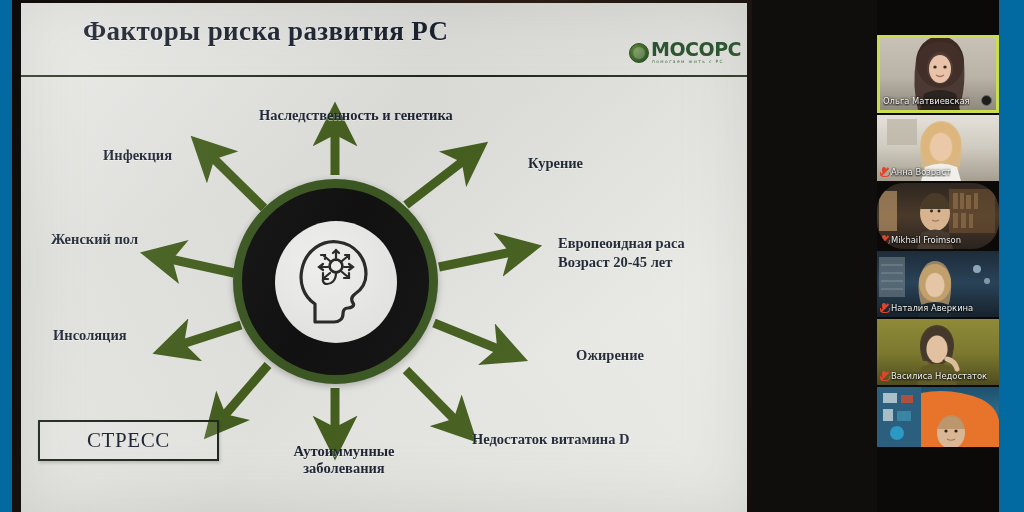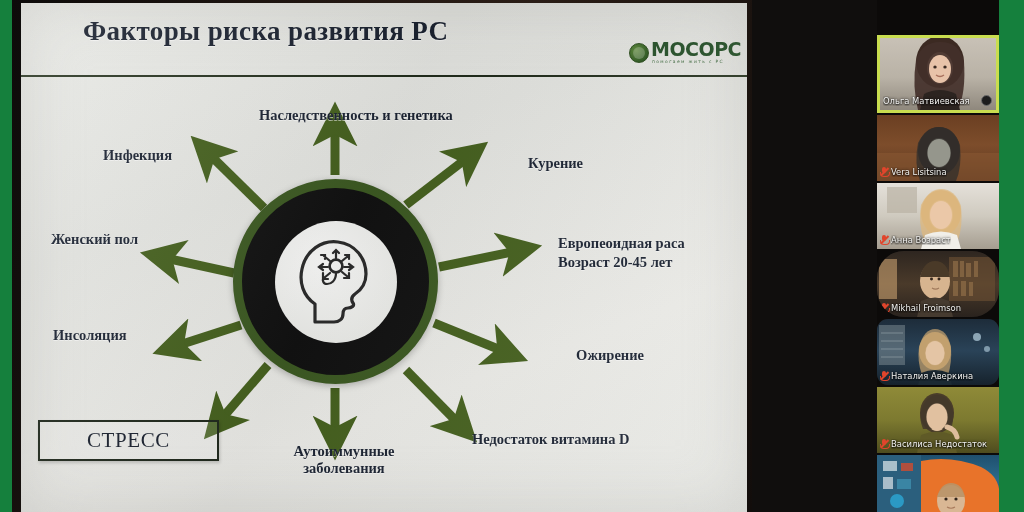--- a/index.html
+++ b/index.html
@@ -1,17 +1,17 @@
 <!DOCTYPE html>
 <html><head>
 <meta charset="utf-8">
 <style>
   html,body{margin:0;padding:0;background:#0a0808;}
   body{width:1024px;height:512px;overflow:hidden;font-family:"Liberation Serif",serif;}
-  .screen{position:relative;width:1024px;height:512px;background:#15803d;}
+  .screen{position:relative;width:1024px;height:512px;background:#0369a1;}
 
   
   .slide-frame{
     position:absolute;left:12px;top:0px;width:740px;height:512px;
     background:linear-gradient(105deg,#0d0b0a 0%,#221712 38%,#2a1d16 60%,#120d0b 100%);
   }
   .slide{
     position:absolute;left:9px;top:3px;width:726px;height:509px;
     background:linear-gradient(160deg,#e9eae6 0%,#e4e5e1 35%,#ecece8 70%,#e6e7e3 100%);
     overflow:hidden;
@@ -224,40 +224,20 @@
           <path d="M56 37 q4 3 8 0" stroke="#a8705c" stroke-width="1.3" fill="none"></path>
           <path d="M44 56 q16 -8 32 0 l4 16 l-40 0z" fill="#2c2420"></path>
         </svg>
       </div>
       <div class="namebar">
         <span class="nm">Ольга Матвиевская</span>
       </div>
       <div class="gearbadge"></div>
     </div>
 
-    <div class="tile" style="height:66px;margin-top:2px;">
-      <div class="vid" style="background:linear-gradient(180deg,#6b3f22 0%,#7d4d2b 45%,#5a3620 100%);">
-        <svg width="122" height="66" viewBox="0 0 122 66">
-          <rect x="0" y="38" width="122" height="28" fill="#8a5a33" opacity=".55"></rect>
-          <ellipse cx="62" cy="36" rx="21" ry="24" fill="#2d2724"></ellipse>
-          <ellipse cx="62" cy="38" rx="12" ry="15" fill="#8e8f86"></ellipse>
-          <ellipse cx="57.5" cy="36" rx="1.6" ry="1.5" fill="#2a2a28"></ellipse>
-          <ellipse cx="66.5" cy="36" rx="1.6" ry="1.5" fill="#2a2a28"></ellipse>
-          <path d="M58 45 q4 2.5 8 0" stroke="#5f5a52" stroke-width="1.2" fill="none"></path>
-          <path d="M41 28 q8 -16 21 -16 q15 0 21 18 q2 22 -4 36 l-36 0 q-6 -18 -2 -38z" fill="#33302c" opacity=".8"></path>
-          <ellipse cx="62" cy="38" rx="11.5" ry="14" fill="#95968c"></ellipse>
-        </svg>
-      </div>
-      <div class="namebar">
-        <span class="mic slash">
-            <span></span>
-          </span>
-        <span class="nm">Vera Lisitsina</span>
-      </div>
-    </div>
 
     <div class="tile" style="height:66px;margin-top:2px;">
       <div class="vid" style="background:linear-gradient(180deg,#e5e1da 0%,#cfcabf 50%,#a59d90 100%);">
         <svg width="122" height="66" viewBox="0 0 122 66">
           <rect x="10" y="4" width="30" height="26" fill="#b9b2a4" opacity=".7"></rect>
           <ellipse cx="64" cy="30" rx="20" ry="23" fill="#d6b07a"></ellipse>
           <ellipse cx="64" cy="32" rx="12" ry="15" fill="#e6c3a4"></ellipse>
           <ellipse cx="59.5" cy="30" rx="1.6" ry="1.5" fill="#3a2a22"></ellipse>
           <ellipse cx="68.5" cy="30" rx="1.6" ry="1.5" fill="#3a2a22"></ellipse>
           <path d="M60 39 q4 2.5 8 0" stroke="#b07e63" stroke-width="1.2" fill="none"></path>
@@ -297,21 +277,21 @@
         </svg>
       </div>
       <div class="namebar">
         <span class="mic slash">
             <span></span>
           </span>
         <span class="nm">Mikhail Froimson</span>
       </div>
     </div>
 
-    <div class="tile" style="height:66px;margin-top:2px;border-radius:11px;">
+    <div class="tile" style="height:66px;margin-top:2px;">
       <div class="vid" style="background:linear-gradient(180deg,#1d2c3a 0%,#2a4358 48%,#16222c 100%);">
         <svg width="122" height="66" viewBox="0 0 122 66">
           <rect x="2" y="6" width="26" height="40" fill="#7f8d93" opacity=".5"></rect>
           <g stroke="#9aa7ad" stroke-width="1" opacity=".6">
             <line x1="4" y1="14" x2="26" y2="14"></line>
               <line x1="4" y1="22" x2="26" y2="22"></line>
             <line x1="4" y1="30" x2="26" y2="30"></line>
               <line x1="4" y1="38" x2="26" y2="38"></line>
           </g>
           <circle cx="100" cy="18" r="4" fill="#b9d4e2" opacity=".7"></circle>

